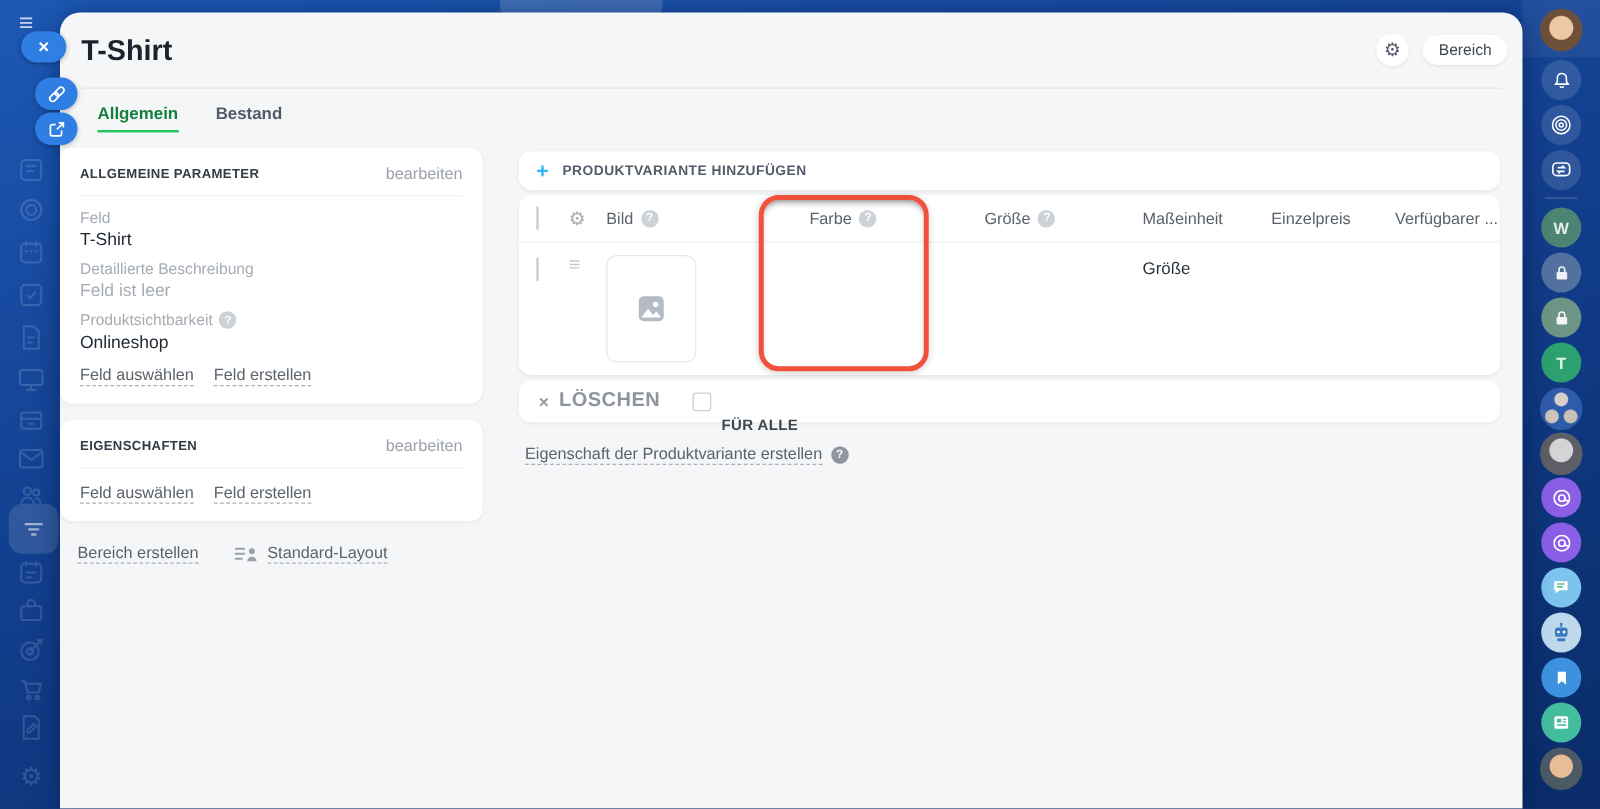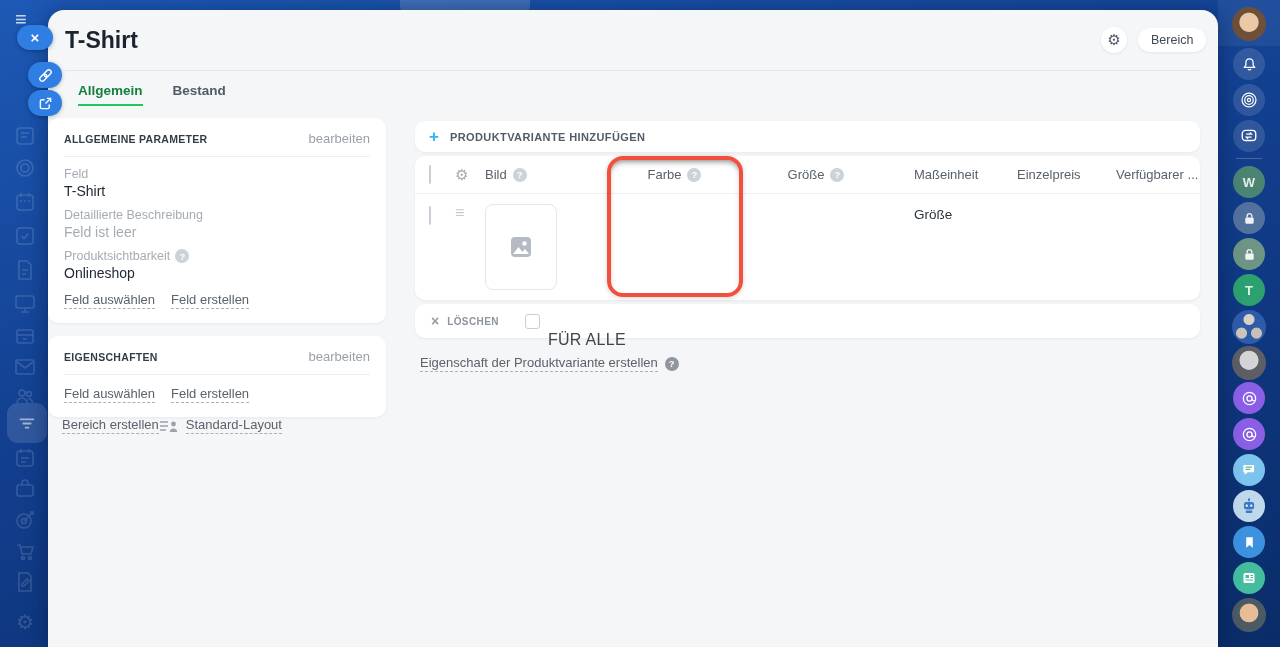--- a/index.html
+++ b/index.html
@@ -50,21 +50,21 @@
   .card-title{font-size:10.5px;font-weight:700;color:#333c46;letter-spacing:.3px;}
   .edit-link{font-size:13px;color:#9aa1a9;cursor:pointer;}
   .card-div{height:1px;background:#edf0f2;margin:10px 0 10px;}
   .field{margin-bottom:9px;}
   .f-label{font-size:12.5px;color:#a5acb3;display:flex;align-items:center;gap:5px;margin-bottom:2px;}
   .f-value{font-size:14px;color:#212a34;}
   .f-value.muted{color:#a5acb3;}
   .links-row{display:flex;gap:16px;margin-top:11px;}
   .dash-link{font-size:13px;color:#5a626b;border-bottom:1px dashed #aab1b8;padding-bottom:1px;cursor:pointer;white-space:nowrap;}
   .card2{margin-top:13px;}
-  .left-footer{display:flex;align-items:flex-start;padding-left:14px;}
+  .left-footer{margin-top:17px;display:flex;align-items:flex-start;gap:28px;padding-left:14px;}
   .layout-link{display:flex;align-items:center;gap:7px;}
 
   
   .col-right{position:absolute;left:367px;top:111px;width:785px;}
   .add-card{height:31px;display:flex;align-items:center;padding:0 14px;}
   .add-plus{color:#2fb5f0;font-size:17px;font-weight:700;margin-right:11px;}
   .add-label{font-size:11px;font-weight:700;color:#525c69;letter-spacing:.4px;cursor:pointer;}
   .table-card{margin-top:4px;padding:0;}
   .tgrid{display:grid;grid-template-columns:26px 30px 122px 135px 148px 115px 103px 1fr;align-items:center;}
   .t-head{height:37px;padding-left:14px;}
@@ -90,23 +90,23 @@
   .entries{margin-left:auto;display:flex;align-items:center;gap:10px;}
   .entries-label{font-size:10.5px;color:#525c69;font-weight:600;letter-spacing:.4px;}
   .dropdown{width:48px;height:30px;border:1px solid #d3d9df;border-radius:8px;background:#fff;
             display:flex;align-items:center;justify-content:center;gap:7px;cursor:pointer;}
   .dd-val{font-size:13px;color:#2c343d;font-weight:600;}
   .chev{width:7px;height:7px;border-right:1.8px solid #525c69;border-bottom:1.8px solid #525c69;
         transform:rotate(45deg);margin-top:-4px;}
   .actions-card{margin-top:4px;height:34px;display:flex;align-items:center;padding:0 16px;}
   .del-btn{display:flex;gap:8px;align-items:center;cursor:pointer;}
   .del-x{color:#959ca4;font-size:14px;font-weight:700;line-height:14px;}
-  .del-label{font-size:10px;font-weight:700;color:#8d949c;letter-spacing:.4px;}
+  .del-label{font-size:16px;font-weight:700;color:#8d949c;letter-spacing:.4px;}
   .forall{display:flex;gap:8px;margin-left:26px;align-items:center;cursor:pointer;}
-  .forall-label{font-size:16px;font-weight:400;color:#3d464f;letter-spacing:.3px;margin-top:37px;}
+  .forall-label{font-size:12px;font-weight:700;color:#3d464f;letter-spacing:.3px;margin-top:37px;}
   .create-prop{margin-top:17px;margin-left:5px;display:flex;align-items:center;gap:7px;}
 
   
   .highlight{position:absolute;left:607px;top:156px;width:136px;height:141px;border:4px solid #f1503c;
              border-radius:16px;z-index:40;pointer-events:none;box-sizing:border-box;
              box-shadow:inset 0 4px 6px -3px rgba(0,0,0,.55), 0 1px 5px rgba(0,0,0,.18);}
 
   
   .right-rail{position:absolute;right:0;top:0;width:62px;height:100%;}
   .rail-top-bg{position:absolute;right:0;top:0;width:62px;height:46px;background:rgba(255,255,255,.06);}

